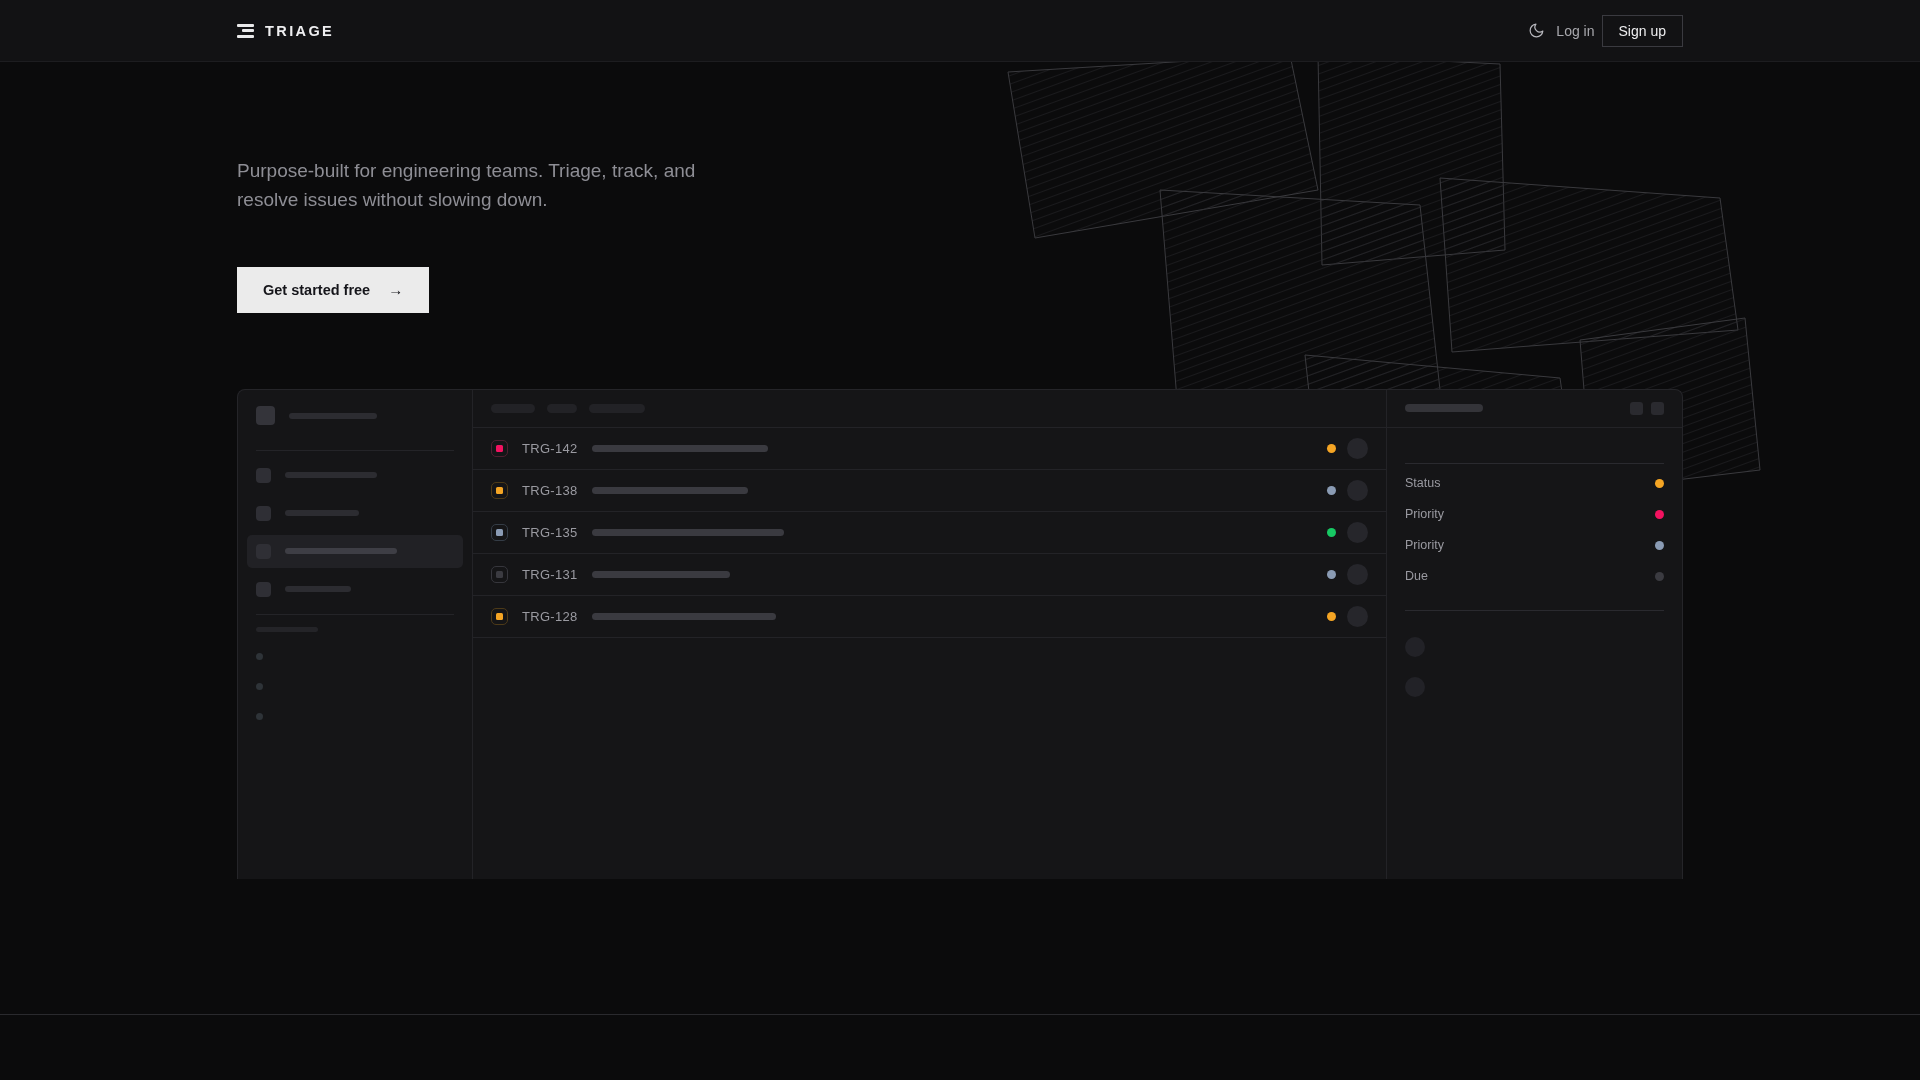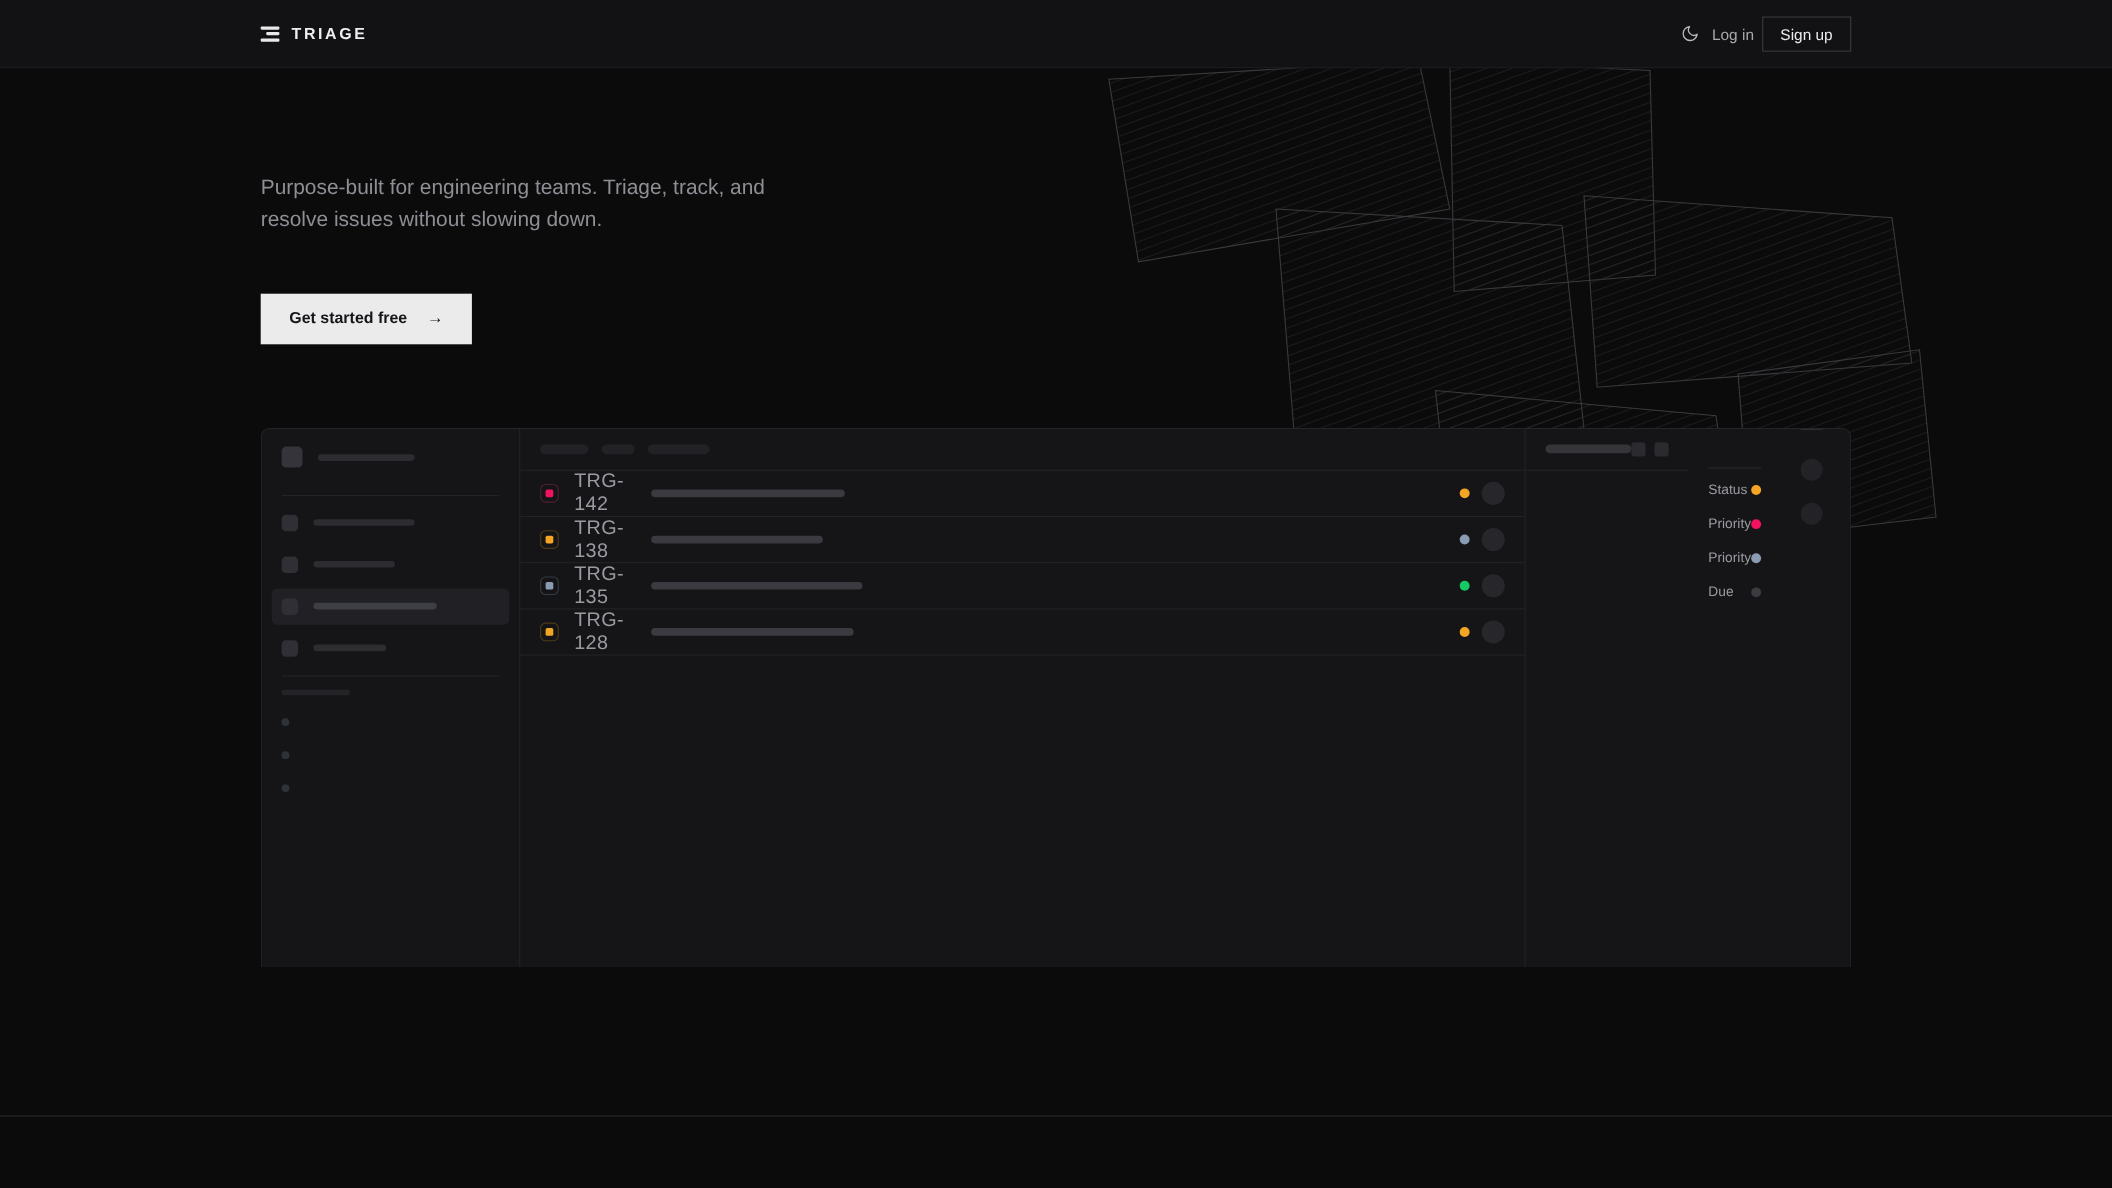--- a/index.html
+++ b/index.html
@@ -120,30 +120,30 @@
     background-image: repeating-linear-gradient(
       -45deg, rgba(255,255,255,0.045) 0 1px, transparent 1px 7px);
   }
   .row-badge {
     width: 17px; height: 17px; border-radius: 5px;
     border: 1px solid #3c3c42;
     display: flex; align-items: center; justify-content: center; flex: none;
   }
   .row-badge i { width: 7px; height: 7px; border-radius: 1.5px; display: block; }
   .row-id {
-    color: #9a9aa1; font-size: 18px; letter-spacing: 0.3px;
+    color: #9a9aa1; font-size: 13px; letter-spacing: 0.3px;
     width: 56px; flex: none;
   }
   .row-title { height: 7px; border-radius: 4px; background: #3a3a40; }
   .row-right { margin-left: auto; display: flex; align-items: center; gap: 11px; flex: none; }
   .row-status { width: 9px; height: 9px; border-radius: 50%; display: block; }
   .row-avatar { width: 21px; height: 21px; border-radius: 50%; background: #26262b; display: block; }
 
   
-  .mock-detail { width: 296px; border-left: 1px solid #232327; flex: none; display: flex; }
+  .mock-detail { width: 296px; border-left: 1px solid #232327; flex: none; display: flex; flex-direction: column; }
   .detail-head {
     height: 38px; display: flex; align-items: center; padding: 0 18px;
     border-bottom: 1px solid #232327;
   }
   .detail-head .sk { height: 8px; width: 78px; border-radius: 4px; background: #343439; }
   .detail-head-actions { margin-left: auto; display: flex; gap: 8px; }
   .detail-head-actions span { width: 13px; height: 13px; border-radius: 3px; background: #2a2a2f; display: block; cursor: pointer; }
   .detail-body { padding: 18px; }
   .detail-body .t1 { height: 9px; width: 148px; background: #3b3b41; border-radius: 4px; }
   .detail-body .t2 { height: 6px; width: 100%; background: #2a2a2f; border-radius: 3px; margin-top: 16px; }
@@ -291,20 +291,31 @@
                 <i style="background:#8a9bb4"></i>
               </span>
               <span class="row-id">TRG-135</span>
               <span class="row-title" style="width:192px"></span>
               <span class="row-right">
                 <span class="row-status" style="background:#17c964"></span>
                 <span class="row-avatar"></span>
               </span>
             </div>
             <div class="row">
+              <span class="row-badge" style="border-color:#36363c">
+                <i style="background:#3b3b41"></i>
+              </span>
+              <span class="row-id">TRG-131</span>
+              <span class="row-title" style="width:138px"></span>
+              <span class="row-right">
+                <span class="row-status" style="background:#8a9bb4"></span>
+                <span class="row-avatar"></span>
+              </span>
+            </div>
+            <div class="row">
               <span class="row-badge" style="border-color:#4d3a18">
                 <i style="background:#f5a524"></i>
               </span>
               <span class="row-id">TRG-128</span>
               <span class="row-title" style="width:184px"></span>
               <span class="row-right">
                 <span class="row-status" style="background:#f5a524"></span>
                 <span class="row-avatar"></span>
               </span>
             </div>

